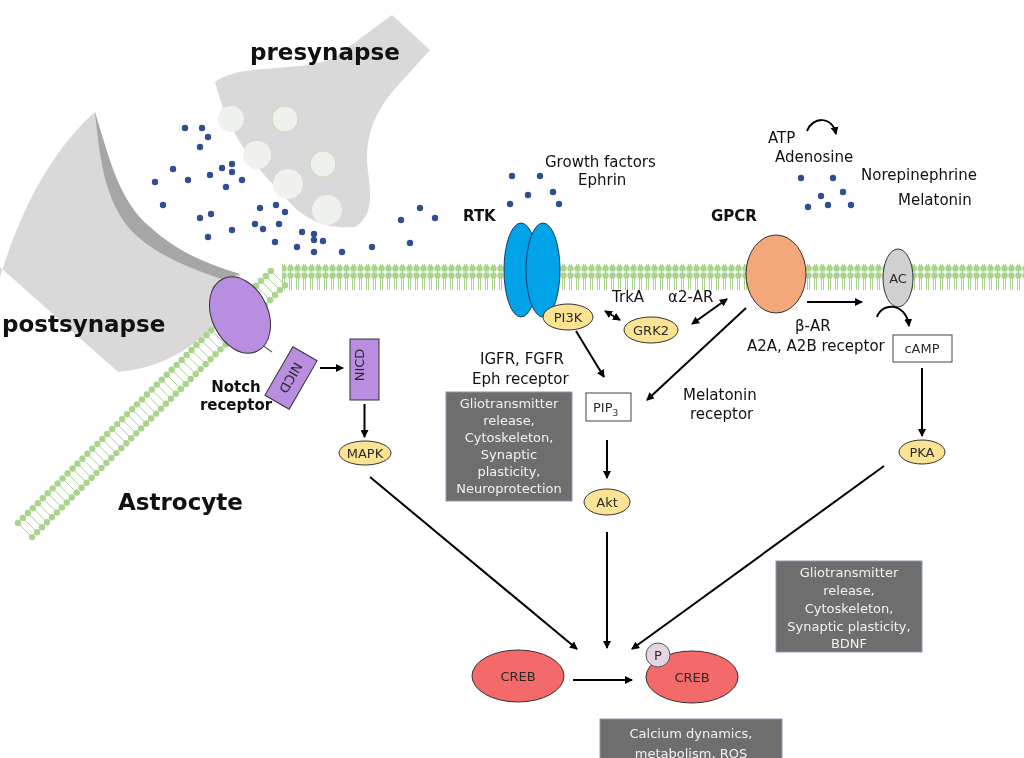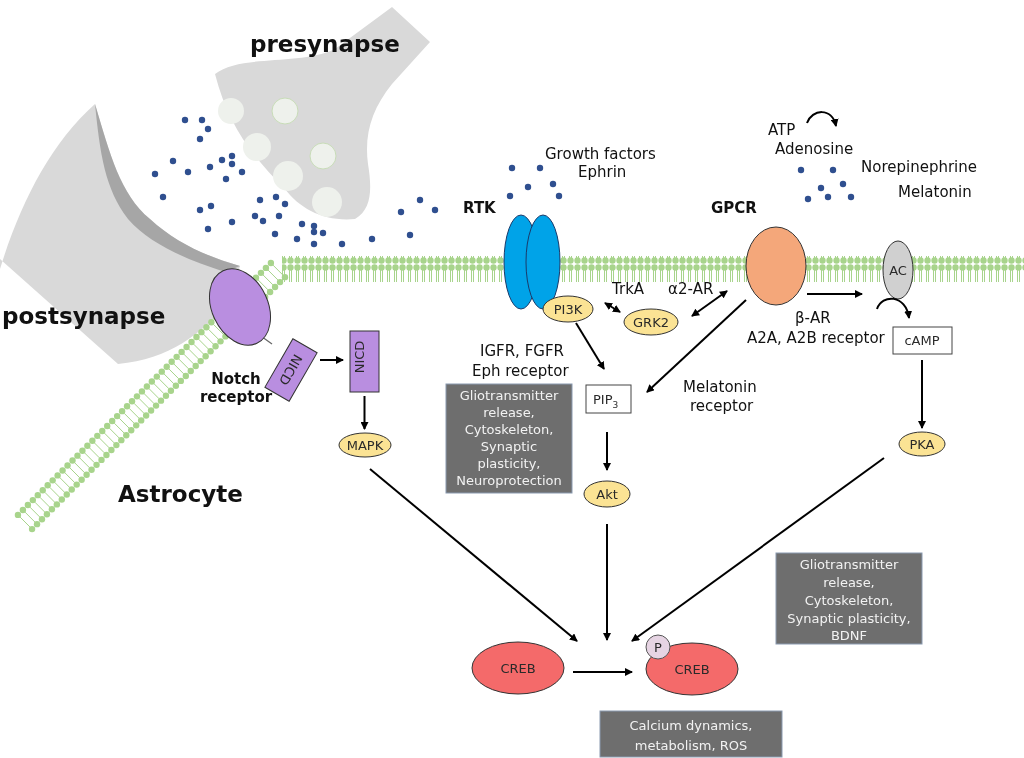--- a/index.html
+++ b/index.html
@@ -1,17 +1,17 @@
 <!DOCTYPE html>
 <html><head>
   <meta charset="utf-8">
   <style>
     html, body { margin: 0; padding: 0; background: #ffffff; }
     body { width: 1024px; height: 758px; overflow: hidden; position: relative; }
-    #stage { position: absolute; left: 0; top: 4px; width: 1024px; height: 586px; }
+    #stage { position: absolute; left: 0; top: 12px; width: 1024px; height: 586px; }
     svg text { font-family: "DejaVu Sans", sans-serif; }
     .lbl { font-size: 15px; fill: #111; }
     .lbl-bold { font-size: 15px; font-weight: bold; fill: #111; }
     .big-bold { font-size: 23px; font-weight: bold; fill: #111; }
     .node-txt { font-size: 13px; fill: #2a2a2a; }
     .box-txt { font-size: 13px; fill: #f2f2f2; }
   </style>
 </head>
 <body>
 

